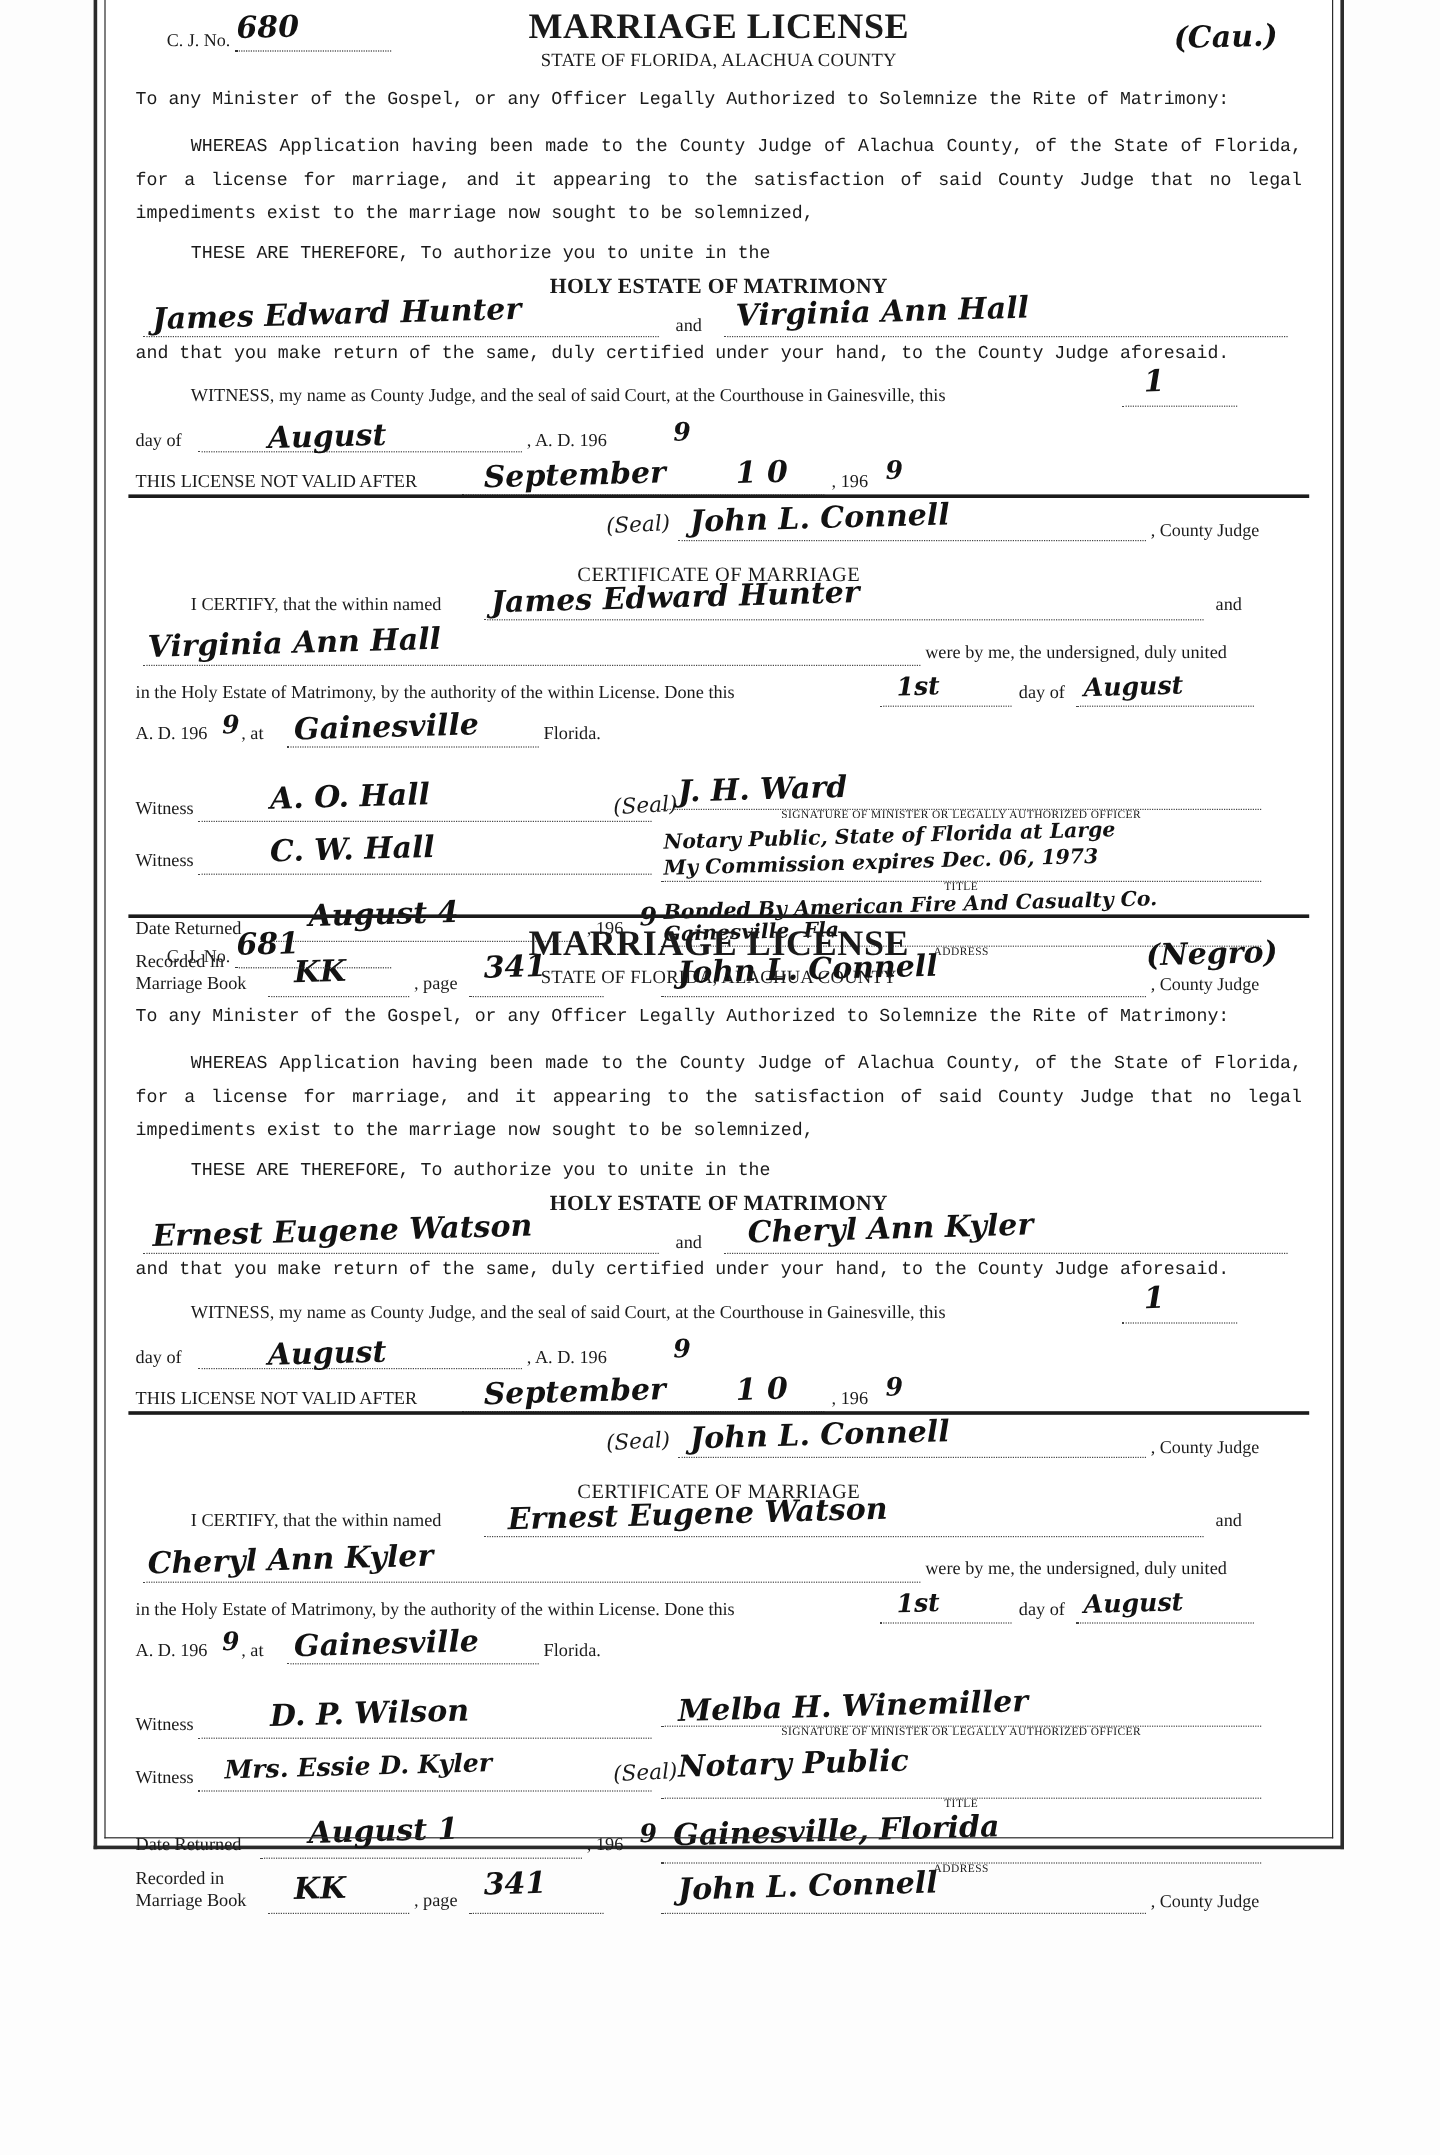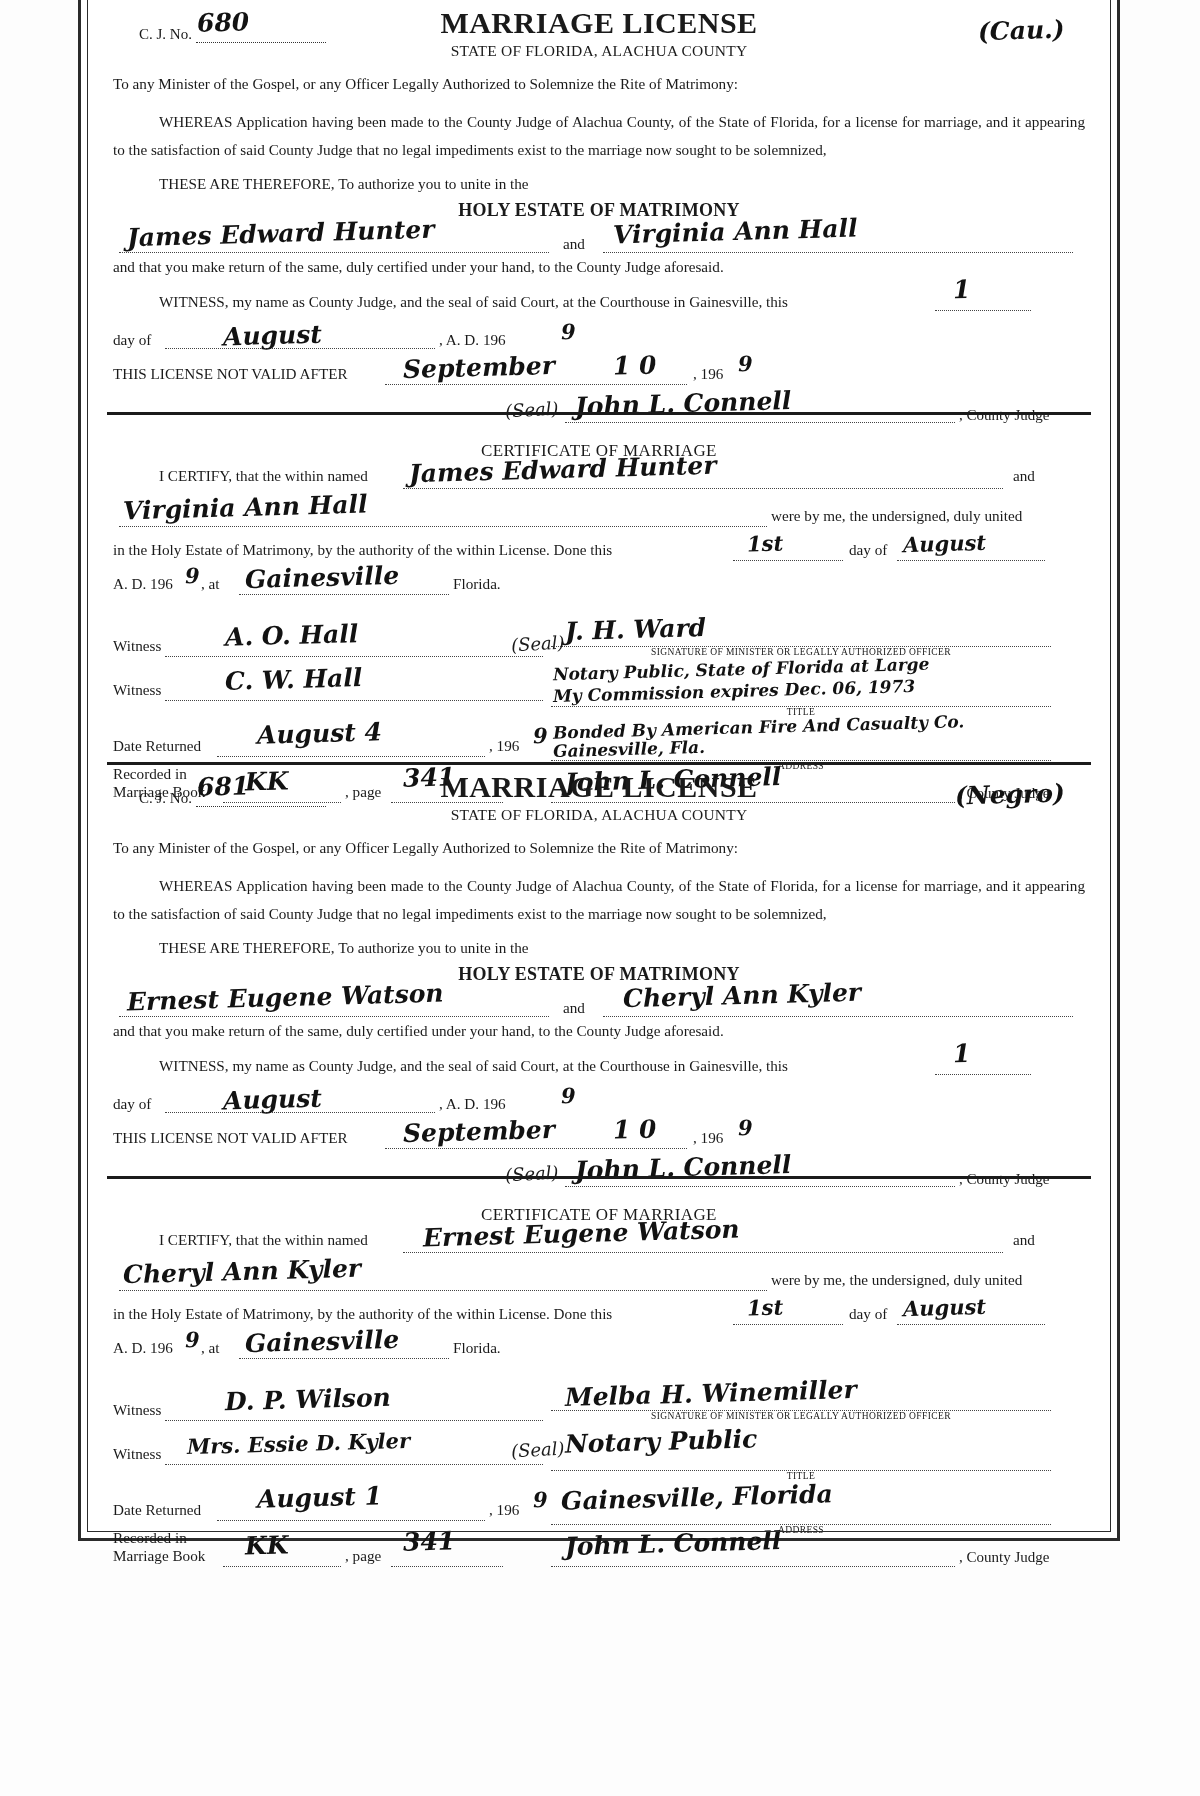--- a/index.html
+++ b/index.html
@@ -92,20 +92,21 @@
     position: absolute;
     right: 42px;
     top: 16px;
     font-size: 25px;
   }
   p.para {
     margin: 0;
     font-size: 15.2px;
     text-align: justify;
     line-height: 1.05;
+    font-family: Liberation Mono, monospace;
   }
   .indent { text-indent: 46px; }
 
   .holy {
     text-align: center;
     font-weight: bold;
     font-size: 18px;
     margin: 0;
     letter-spacing: 0.3px;
   }

